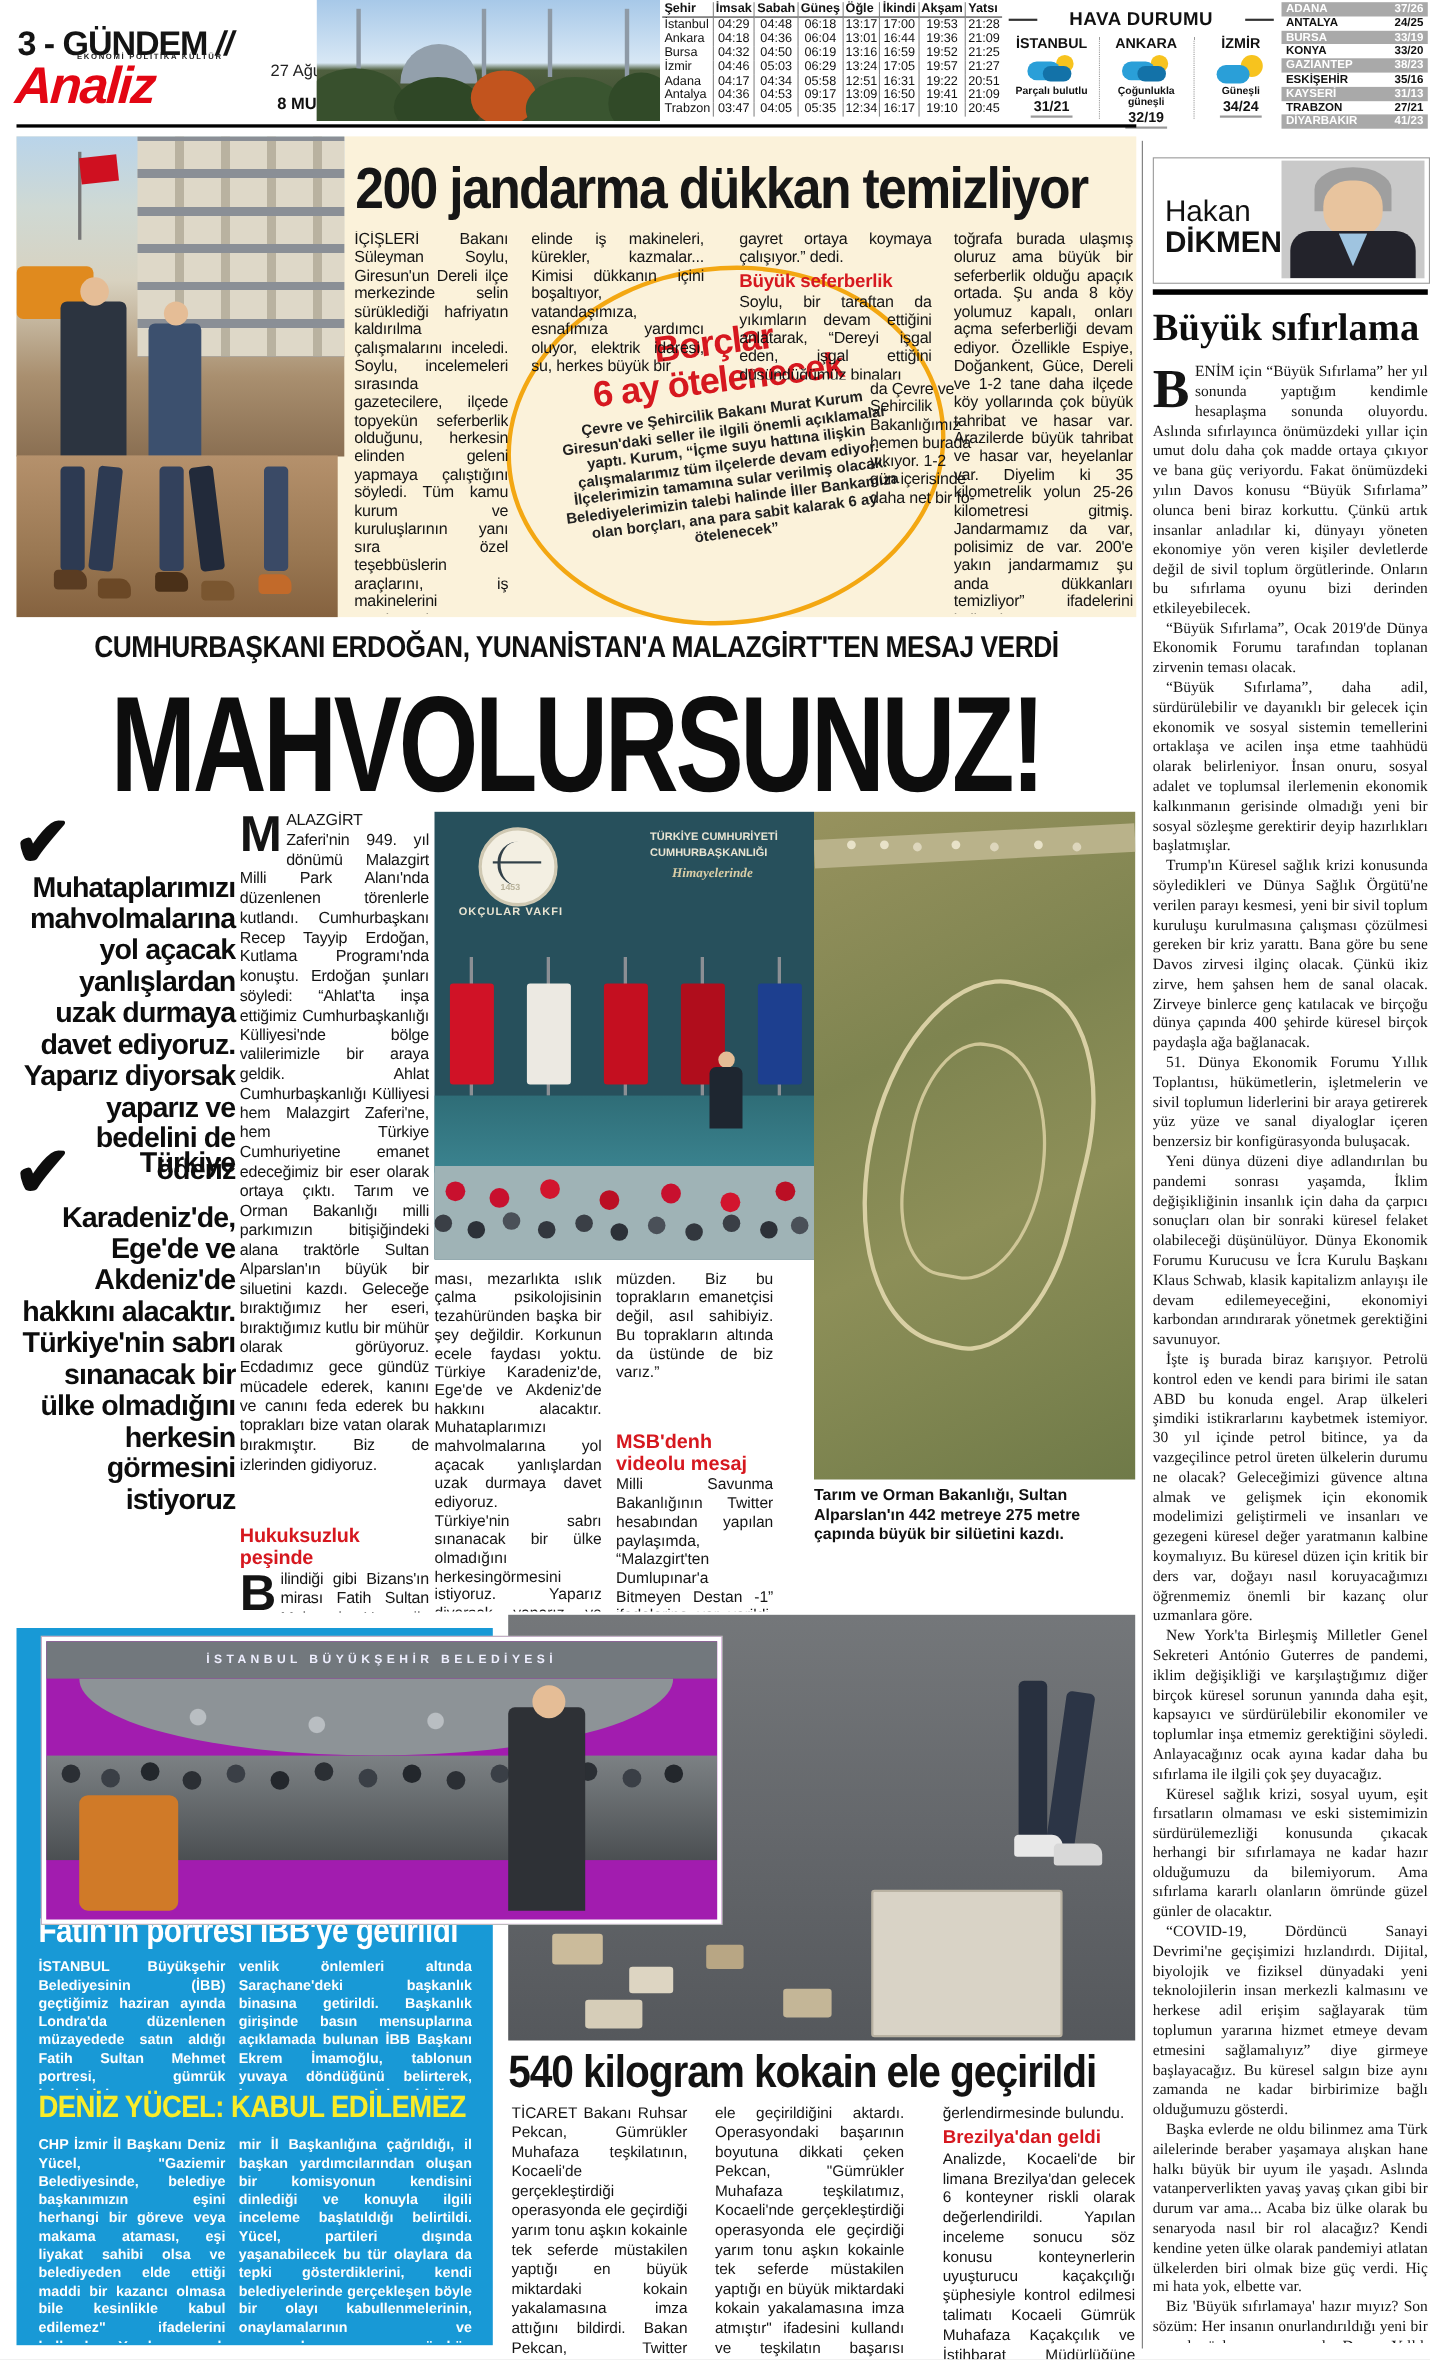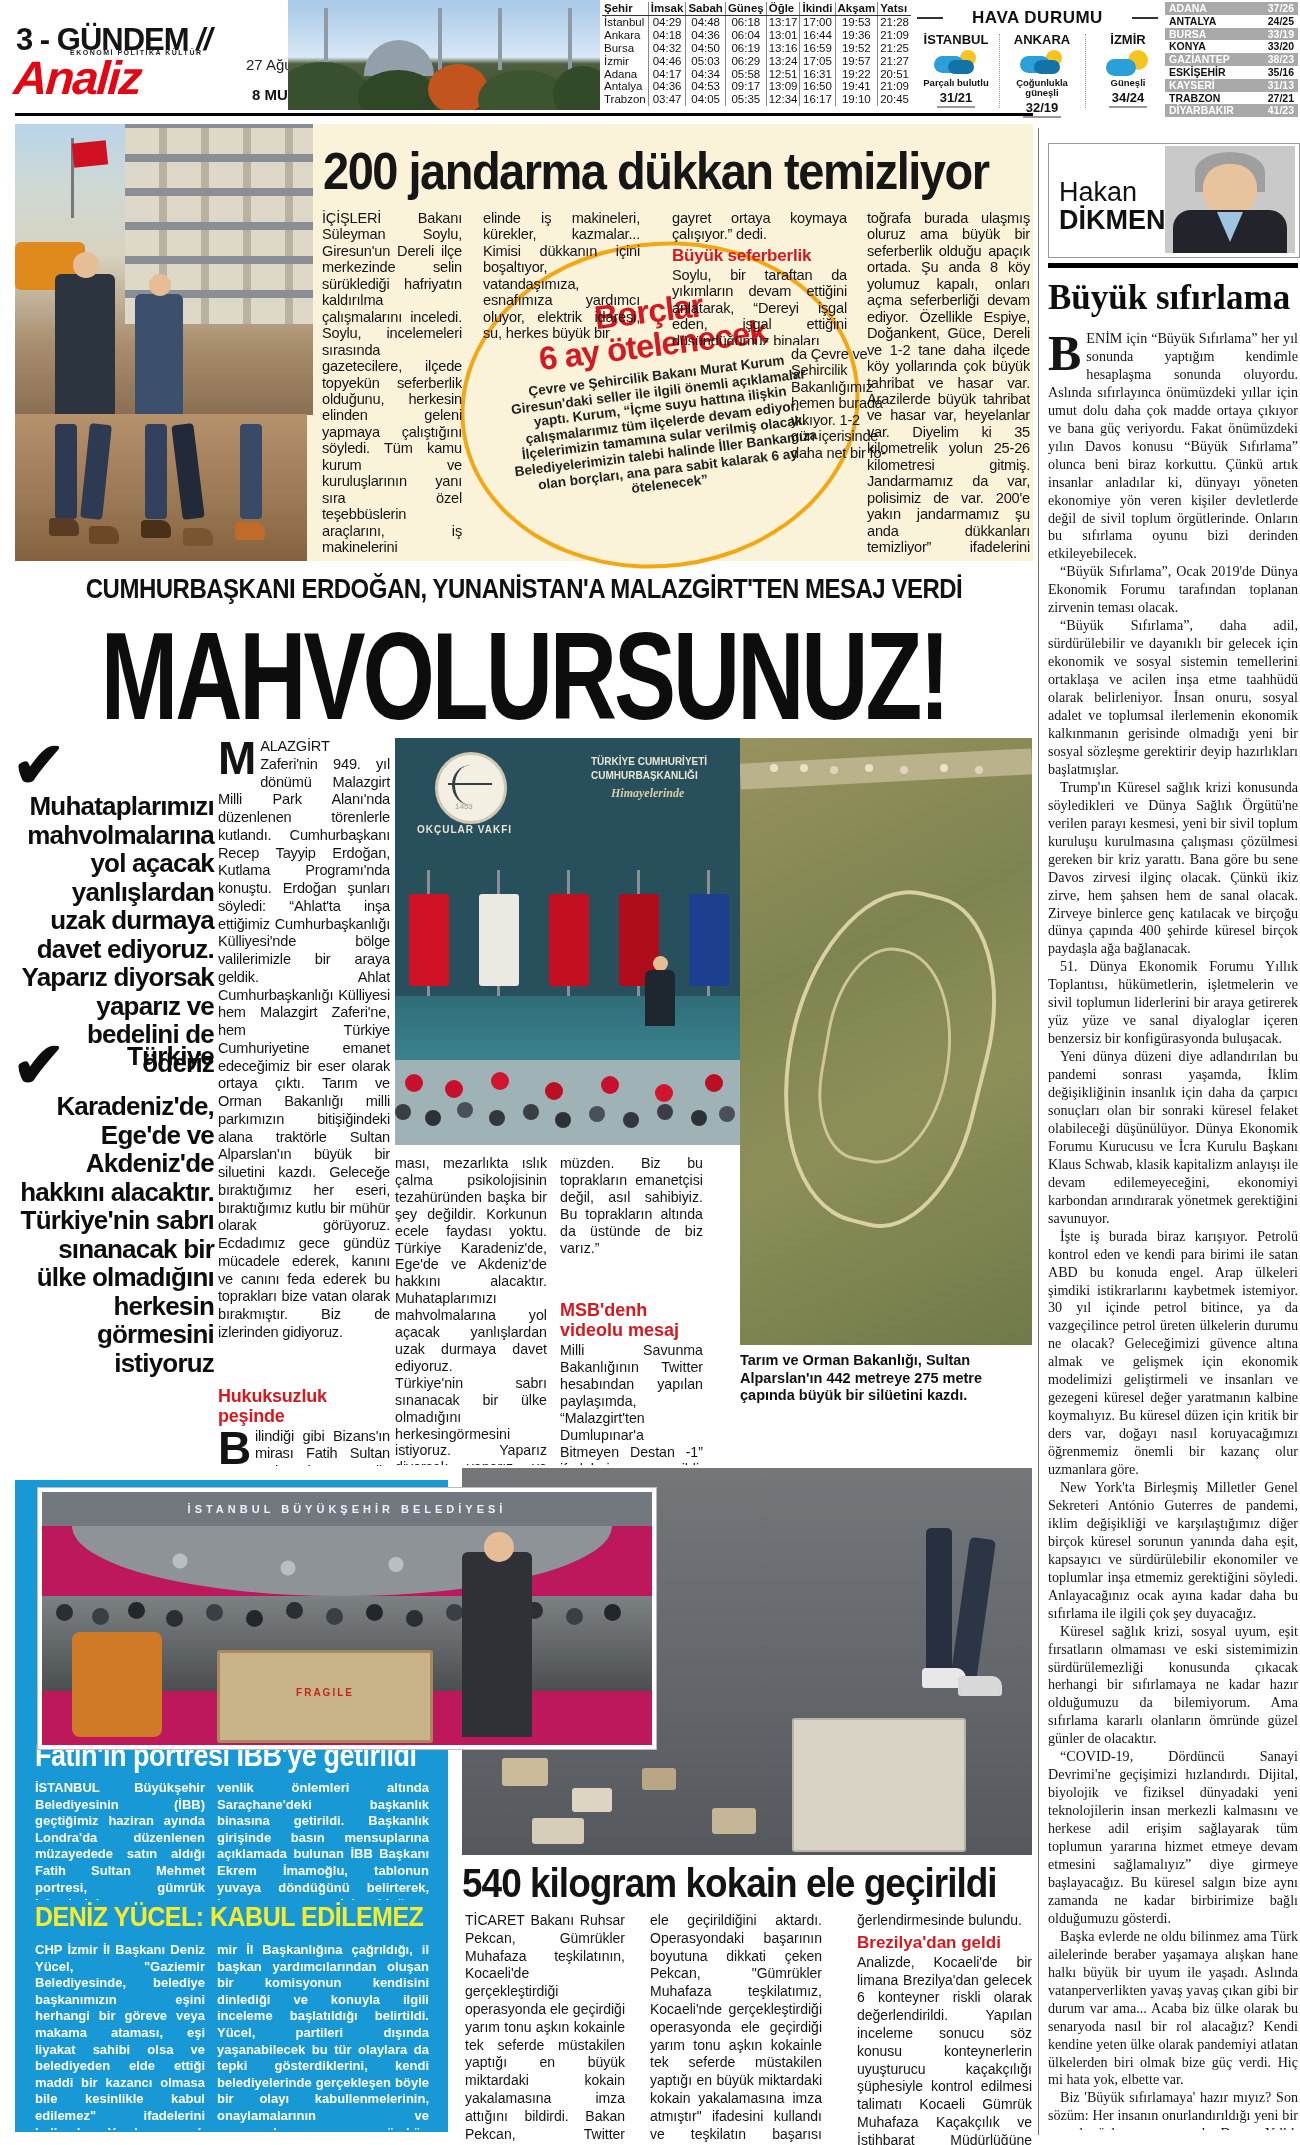--- a/index.html
+++ b/index.html
@@ -107,21 +107,21 @@
   .dotrow{position:absolute;border-radius:50%;}
   #ph-aerial{left:740px;top:738px;width:292px;height:607px;background:linear-gradient(155deg,#97925e 0%,#7e8450 35%,#8d8f58 60%,#6f7a48 100%);}
   #ph-aerial .sil1{position:absolute;left:48px;top:150px;width:190px;height:330px;border:4px solid #d9d0a4;border-radius:50% 45% 40% 55%;transform:rotate(14deg);}
   #ph-aerial .sil2{position:absolute;left:84px;top:210px;width:120px;height:210px;border:3px solid #cfc697;border-radius:45% 55% 50% 40%;transform:rotate(10deg);}
   #ph-aerial .road{position:absolute;left:0;top:18px;width:100%;height:26px;background:#b9b28a;transform:rotate(-3deg);}
   #ph-dikmen{left:1165px;top:146px;width:130px;height:107px;background:#c9c9c9;}
   #ph-dikmen .hair{position:absolute;left:30px;top:6px;width:70px;height:40px;border-radius:50% 50% 0 0;background:#9f9f9f;}
   #ph-dikmen .face{position:absolute;left:38px;top:18px;width:54px;height:52px;border-radius:45%;background:#e8c49e;}
   #ph-dikmen .suit{position:absolute;left:8px;top:64px;width:114px;height:43px;border-radius:18px 18px 0 0;background:#23232b;}
   #ph-dikmen .shirt{position:absolute;left:52px;top:66px;width:26px;height:30px;background:#9fc4e0;clip-path:polygon(0 0,100% 0,50% 100%);}
-  #ph-ibb{left:38px;top:1488px;width:610px;height:253px;background:#be185d;border:4px solid #fff;box-shadow:0 0 0 1px #bbb;text-decoration:underline;}
+  #ph-ibb{left:38px;top:1488px;width:610px;height:253px;background:#a21caf;border:4px solid #fff;box-shadow:0 0 0 1px #bbb;text-decoration:underline;}
   #ph-ibb .band{position:absolute;left:0;top:0;width:100%;height:34px;background:#72787d;color:#eef;font-size:11px;font-weight:bold;letter-spacing:4px;text-align:center;line-height:34px;}
   #ph-ibb .canopy{position:absolute;left:30px;top:34px;width:540px;height:70px;border-radius:0 0 50% 50%/0 0 100% 100%;background:#8d9397;
       background-image:radial-gradient(circle at 20% 50%,#b9bec2 0 7px,transparent 8px),radial-gradient(circle at 40% 60%,#b9bec2 0 7px,transparent 8px),radial-gradient(circle at 60% 55%,#b9bec2 0 7px,transparent 8px),radial-gradient(circle at 80% 50%,#b9bec2 0 7px,transparent 8px);}
   #ph-ibb .crowd{position:absolute;left:0;top:104px;width:100%;height:95px;background:linear-gradient(180deg,#7c8184,#4b4f52);}
   #ph-kok{left:462px;top:1468px;width:570px;height:387px;background:linear-gradient(180deg,#74777a 0%,#63666a 55%,#55585c 100%);}
   .pack{position:absolute;border-radius:3px;}
   #ph-kok .legs{position:absolute;right:80px;top:60px;width:26px;height:150px;background:#28303f;border-radius:5px;}
   #ph-kok .legs2{position:absolute;right:46px;top:70px;width:26px;height:145px;background:#2c3546;border-radius:5px;transform:rotate(8deg);}
   .shoe{position:absolute;background:#e8e8e8;border-radius:4px 10px 3px 3px;}
 </style>
@@ -497,21 +497,20 @@
         <p>mir İl Başkanlığına çağrıldığı, il başkan yardımcılarından oluşan bir komisyonun kendisini dinlediği ve konuyla ilgili inceleme başlatıldığı belirtildi. Yücel, partileri dışında yaşanabilecek bu tür olaylara da tepki gösterdiklerini, kendi belediyelerinde gerçekleşen böyle bir olayı kabullenmelerinin, onaylamalarının ve savunmalarının mümkün olmadığını vurguladı.</p>
       </div>
   </div>
 
   <div class="ph" id="ph-ibb">
     <div class="band">İSTANBUL BÜYÜKŞEHİR BELEDİYESİ</div>
     <div class="canopy"></div>
     <div class="crowd">
       <div class="dotrow" style="left:14px;top:8px;width:17px;height:17px;background:#2b2f34;box-shadow:36px 4px 0 #3a3f46,72px -2px 0 #23272c,110px 6px 0 #2b2f34,150px 0 0 #3a3f46,190px 6px 0 #23272c,230px -2px 0 #2b2f34,270px 4px 0 #3a3f46,310px 0 0 #23272c,350px 6px 0 #2b2f34,390px 0 0 #3a3f46,430px 4px 0 #23272c,470px -2px 0 #2b2f34,510px 4px 0 #3a3f46,548px 0 0 #23272c"></div>
     </div>
-    <div class="pack" style="left:175px;top:158px;width:210px;height:87px;background:#c9b astanbul#c9b;background:#c9b489;border:3px solid #a8885e;color:#c0261f;font-size:10px;font-weight:bold;letter-spacing:2px;text-align:center;line-height:80px">FRAGILE</div>
     <div class="fig" style="left:420px;top:60px;width:70px;height:185px;background:#2e3136"></div>
     <div class="head" style="left:442px;top:40px;width:30px;height:30px"></div>
     <div class="fig" style="left:30px;top:140px;width:90px;height:105px;background:#d07a28;border-radius:8px"></div>
   </div>
 
   <div class="abs" id="kok-head">540 kilogram kokain ele geçirildi</div>
   <div class="kok-col" style="left:465px;top:1912px;width:160px;height:233px">
       <p>TİCARET Bakanı Ruhsar Pekcan, Gümrükler Muhafaza teşkilatının, Kocaeli'de gerçekleştirdiği operasyonda ele geçirdiği yarım tonu aşkın kokainle tek seferde müstakilen yaptığı en büyük miktardaki kokain yakalamasına imza attığını bildirdi. Bakan Pekcan, Twitter hesabından yaptığı paylaşımda, Gümrük Muhafaza ekiplerince Kocaeli'de, bir limanda bulunan konteynerin içinde toplam 540 kilogram kokain</p>
     </div>
   <div class="kok-col" style="left:650px;top:1912px;width:172px;height:233px">

